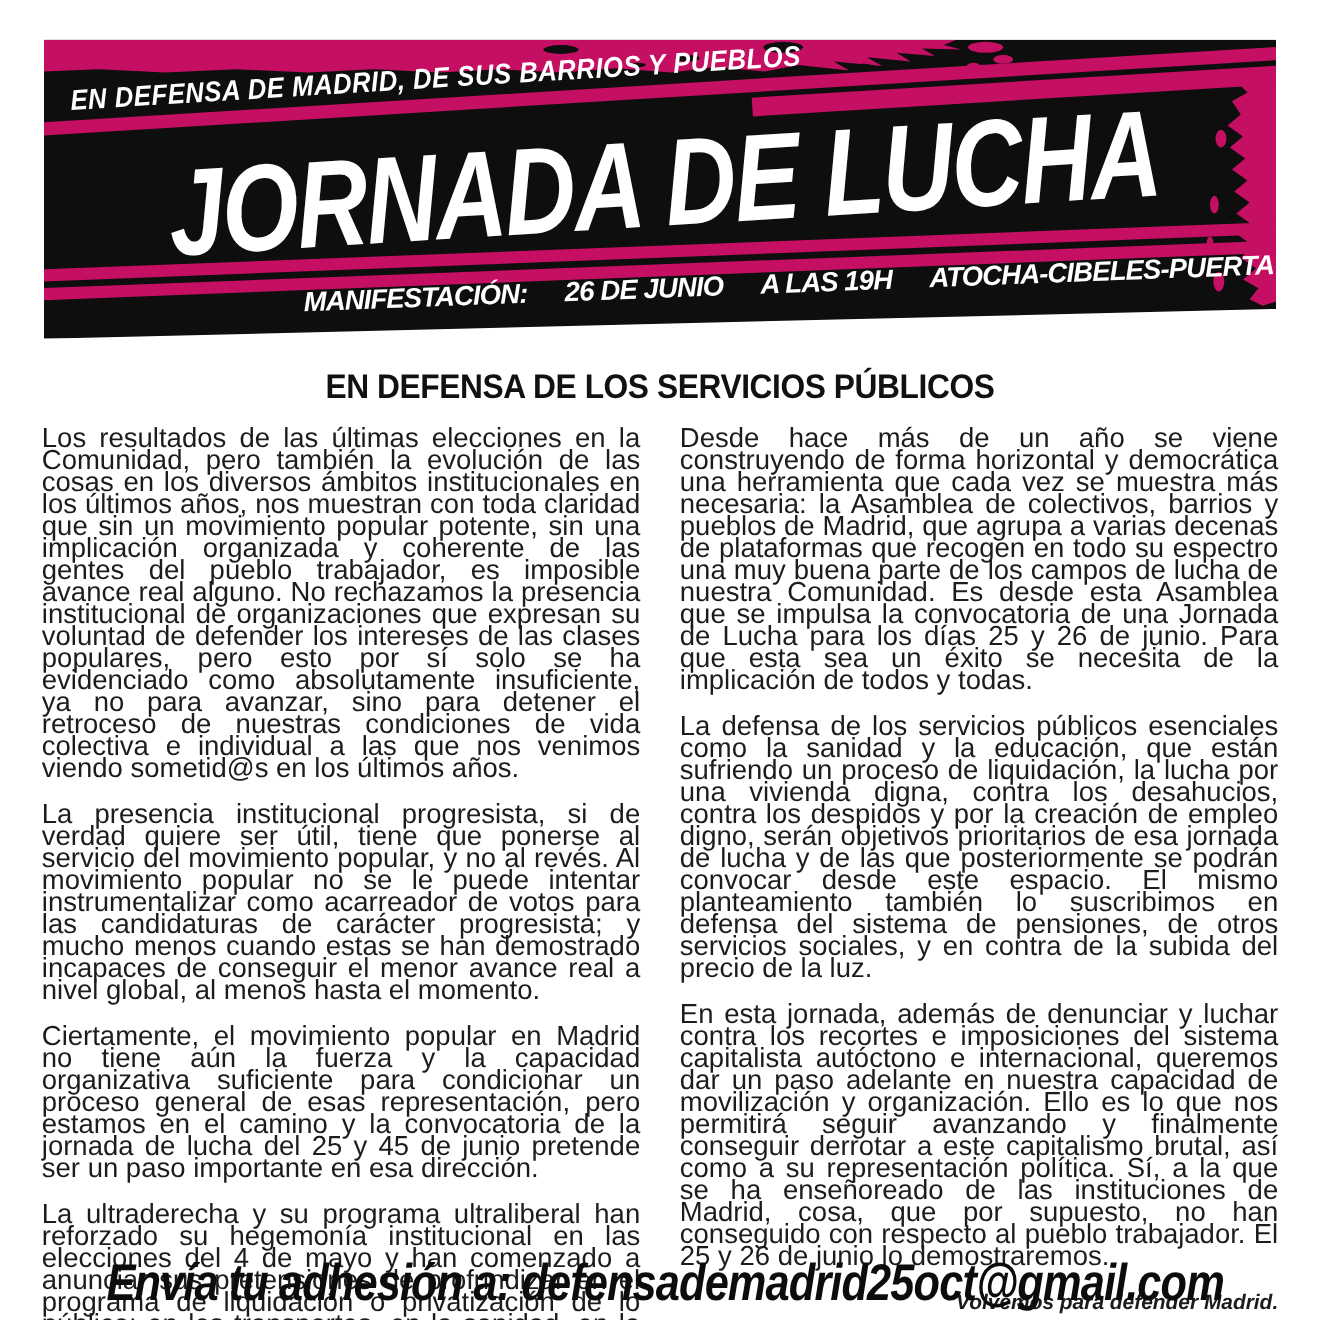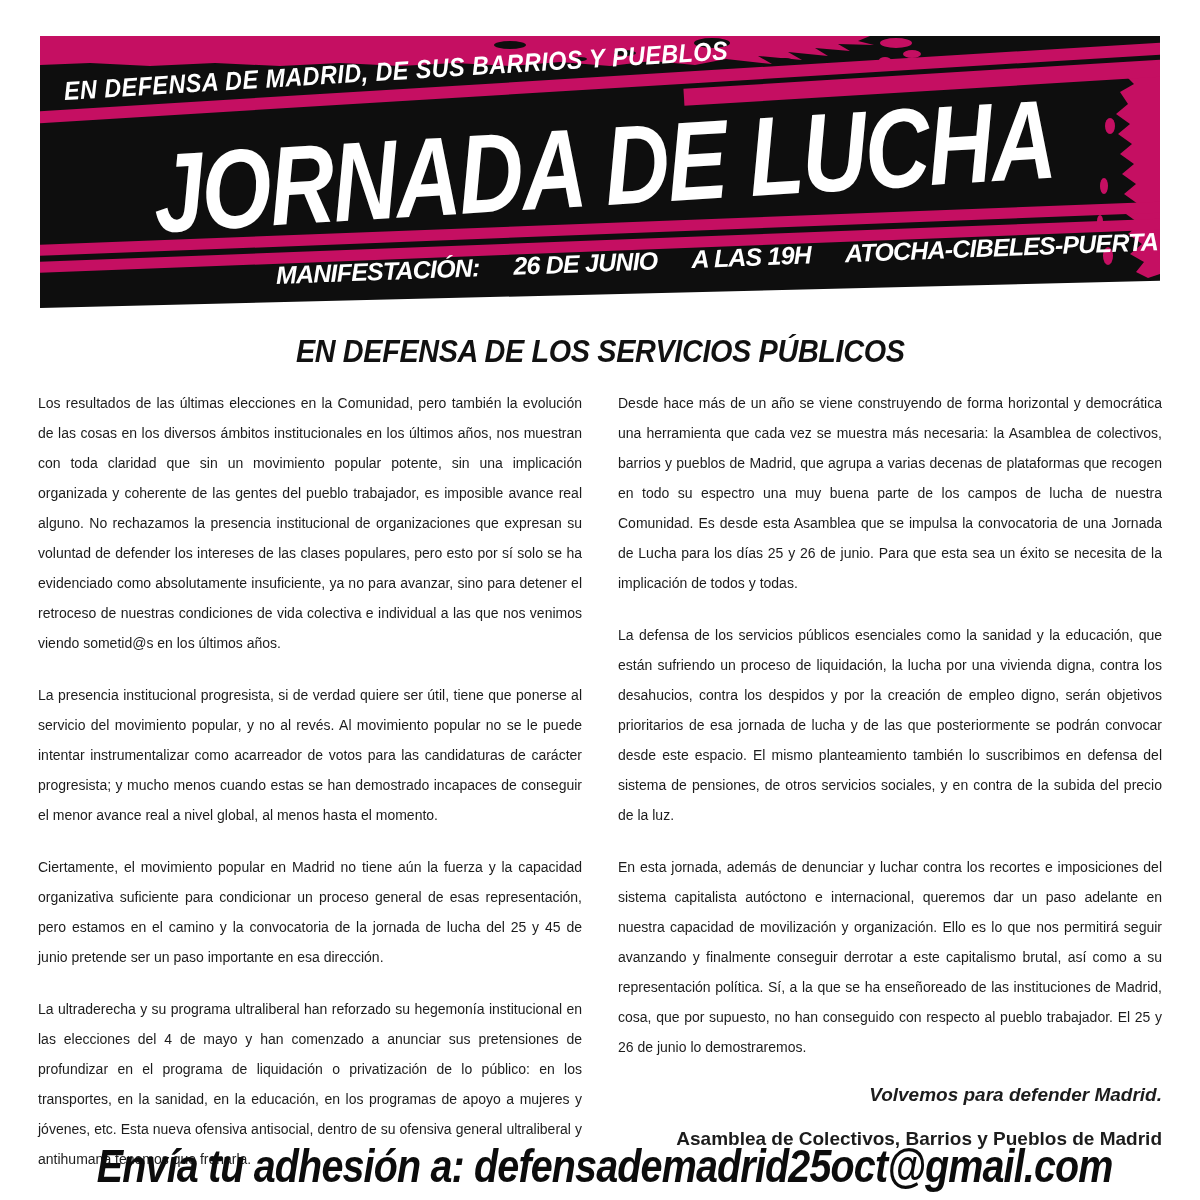--- a/index.html
+++ b/index.html
@@ -71,37 +71,36 @@
     color:#fff;font-weight:bold;font-style:italic;
     font-size:25px;line-height:1.2;white-space:nowrap;
     letter-spacing:-.8px;
     transform:rotate(-2.2deg);transform-origin:left center;
   }
 
   
   .heading{
     margin:26px 40px 18px;
     text-align:center;
-    font-style:italic;
   }
   .heading span{
     display:inline-block;
     font-weight:bold;font-size:31px;color:#111;
     letter-spacing:-.4px;
     transform:scaleX(.93);transform-origin:center;
     white-space:nowrap;
   }
   .content{
     margin:0 38px;
     display:flex;gap:36px;
   }
   .col{flex:1;min-width:0;}
   .col p{
     text-align:justify;
-    font-size:14px;line-height:30px;
+    font-size:25px;line-height:20px;
     margin:0 0 22px;
     color:var(--text);
   }
   .col p strong{font-weight:normal;}
   .signature{margin-top:4px;text-align:right;font-size:19px;}
   .slogan{font-weight:bold;font-style:italic;margin-bottom:22px;text-align:right;}
   .author{font-weight:bold;}
 
   
   .footer{

